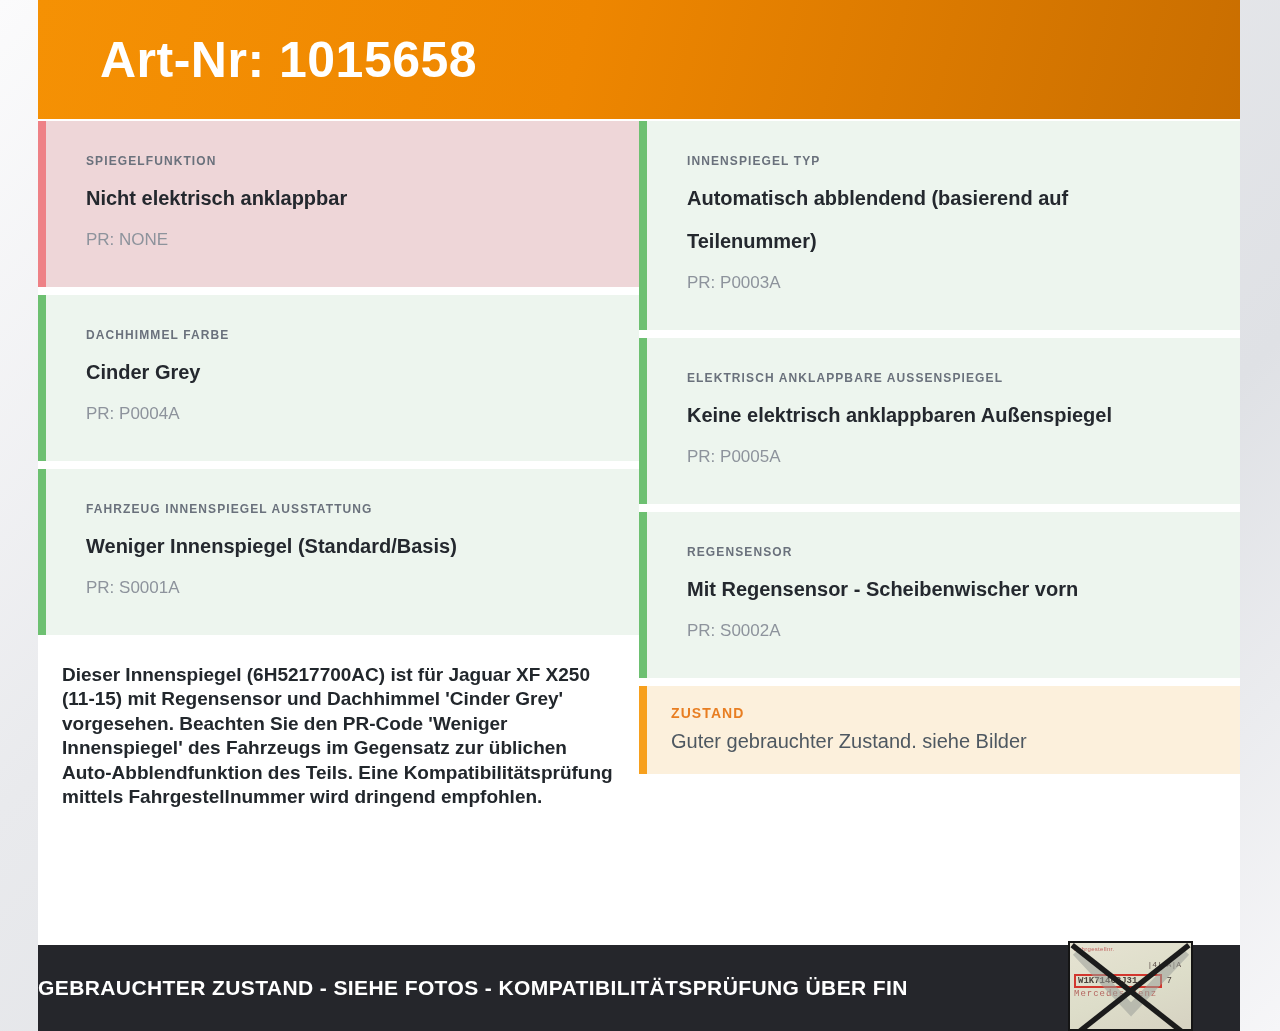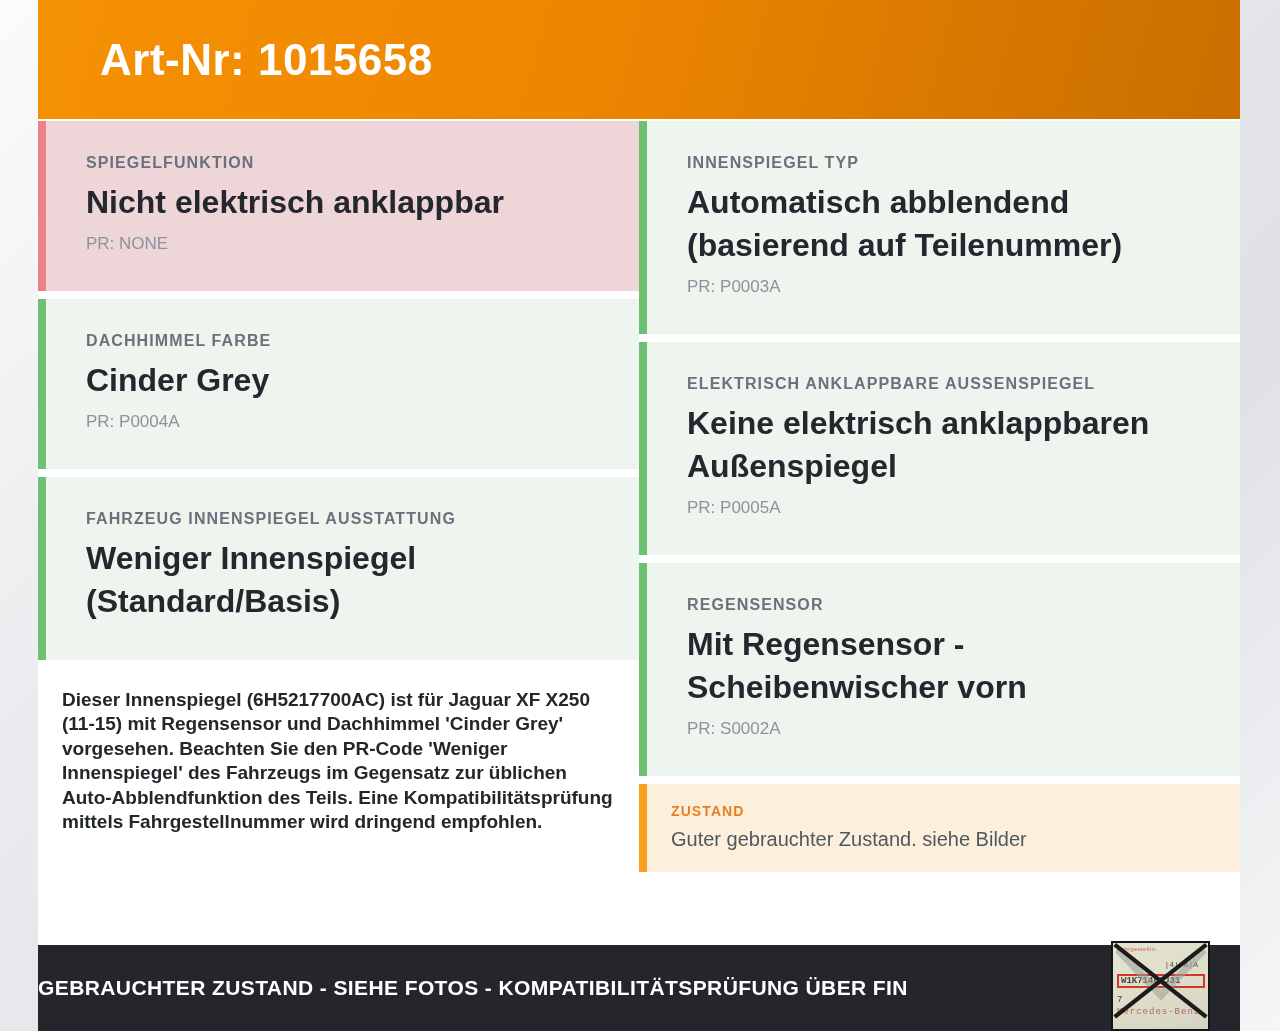--- a/index.html
+++ b/index.html
@@ -13,59 +13,59 @@
     position:absolute; left:38px; top:0; width:1202px; height:1031px;
     background:#ffffff; display:flex; flex-direction:column;
   }
   
   .header {
     height:119px; flex:0 0 119px;
     background:linear-gradient(105deg,#f59104 0%,#ee8600 45%,#c96e00 100%);
     display:flex; align-items:center; padding-left:62px;
   }
   .header h1 {
-    color:#ffffff; font-size:44px; font-weight:800; letter-spacing:0.5px;
+    color:#ffffff; font-size:50px; font-weight:800; letter-spacing:0.5px;
   }
   
   .content { display:flex; margin-top:2px; flex:1 1 auto; align-items:flex-start; }
   .col { width:601px; display:flex; flex-direction:column; }
   .card { width:100%; margin-bottom:8px; }
   .card--negative  { background:#eed6d8; border-left:8px solid #ee8186; padding:33px 40px 37px 40px; }
   .card--positive  { background:#edf5ee; border-left:8px solid #6dc071; padding:33px 60px 37px 40px; }
   .card--plain     { background:#ffffff; padding:20px 24px 14px 24px; }
   .card--condition { background:#fcf0dc; border-left:8px solid #f7a01d; padding:19px 24px 20px 24px; }
   .card-label {
-    font-size:16px; font-weight:700; letter-spacing:1.1px; color:#6a717c;
+    font-size:12px; font-weight:700; letter-spacing:1.1px; color:#6a717c;
     text-transform:uppercase; margin-bottom:9px;
   }
   .card--condition .card-label { color:#e87e22; font-size:14px; margin-bottom:7px; }
   .card--plain .card-label { margin-bottom:6px; }
   .card-value {
-    font-size:32px; font-weight:700; line-height:43px; color:#24282e; max-width:465px;
+    font-size:20px; font-weight:700; line-height:43px; color:#24282e; max-width:465px;
   }
   .card--condition .card-value {
     font-size:20px; font-weight:400; line-height:26px; color:#4e5861; max-width:none;
   }
   .card-pr { font-size:17px; color:#8d939c; margin-top:10px; }
   .card-body {
     font-size:19px; font-weight:700; line-height:24.4px; color:#22272c; max-width:556px;
   }
   
   .footer {
     margin-top:auto; flex:0 0 86px; height:86px; background:#25262b;
     display:flex; align-items:center; justify-content:flex-start; padding-right:170px;
     position:relative;
   }
   .footer-text {
     color:#ffffff; font-size:21px; font-weight:700; letter-spacing:0.4px;
     text-transform:uppercase; white-space:nowrap;
   }
   
   .stamp {
-    position:absolute; right:30px; bottom:0; width:99px; height:90px;
+    position:absolute; right:47px; bottom:0; width:125px; height:90px;
     background:#e3dfd0; border:2px solid #151515; overflow:hidden;
   }
   .stamp-inner { position:absolute; inset:0; padding:3px 4px; background:linear-gradient(160deg,#e6e3d2 0%,#ddddc9 55%,#d6d2c2 100%); }
   .stamp-fieldname { font-size:6px; color:#c0635f; letter-spacing:0.3px; }
   .stamp-codes { font-family:"Liberation Mono", monospace; font-size:8px; color:#5d4f4a; text-align:right; margin-top:8px; padding-right:6px; }
   .stamp-vinbox {
     margin-top:1px; border:2px solid #d2372e; width:88px; padding:0 2px;
     font-family:"Liberation Mono", monospace; font-size:9px; font-weight:700; color:#4a423c;
     white-space:nowrap; display:inline-block;
   }
@@ -92,20 +92,21 @@
   </section>
         <section class="card card--positive">
     <div class="card-label">DACHHIMMEL FARBE</div>
     <h2 class="card-value">Cinder Grey</h2>
     <div class="card-pr">PR: P0004A</div>
 
   </section>
         <section class="card card--positive">
     <div class="card-label">FAHRZEUG INNENSPIEGEL AUSSTATTUNG</div>
     <h2 class="card-value">Weniger Innenspiegel (Standard/Basis)</h2>
+    <div class="card-pr">PR: S0001A</div>
 
   </section>
         <section class="card card--plain">
 
     <p class="card-body">Dieser Innenspiegel (6H5217700AC) ist für Jaguar XF X250 (11-15) mit Regensensor und Dachhimmel 'Cinder Grey' vorgesehen. Beachten Sie den PR-Code 'Weniger Innenspiegel' des Fahrzeugs im Gegensatz zur üblichen Auto-Abblendfunktion des Teils. Eine Kompatibilitätsprüfung mittels Fahrgestellnummer wird dringend empfohlen.</p>
   </section>
       </div>
     <div class="col" id="col-right">
         <section class="card card--positive">
     <div class="card-label">INNENSPIEGEL TYP</div>

